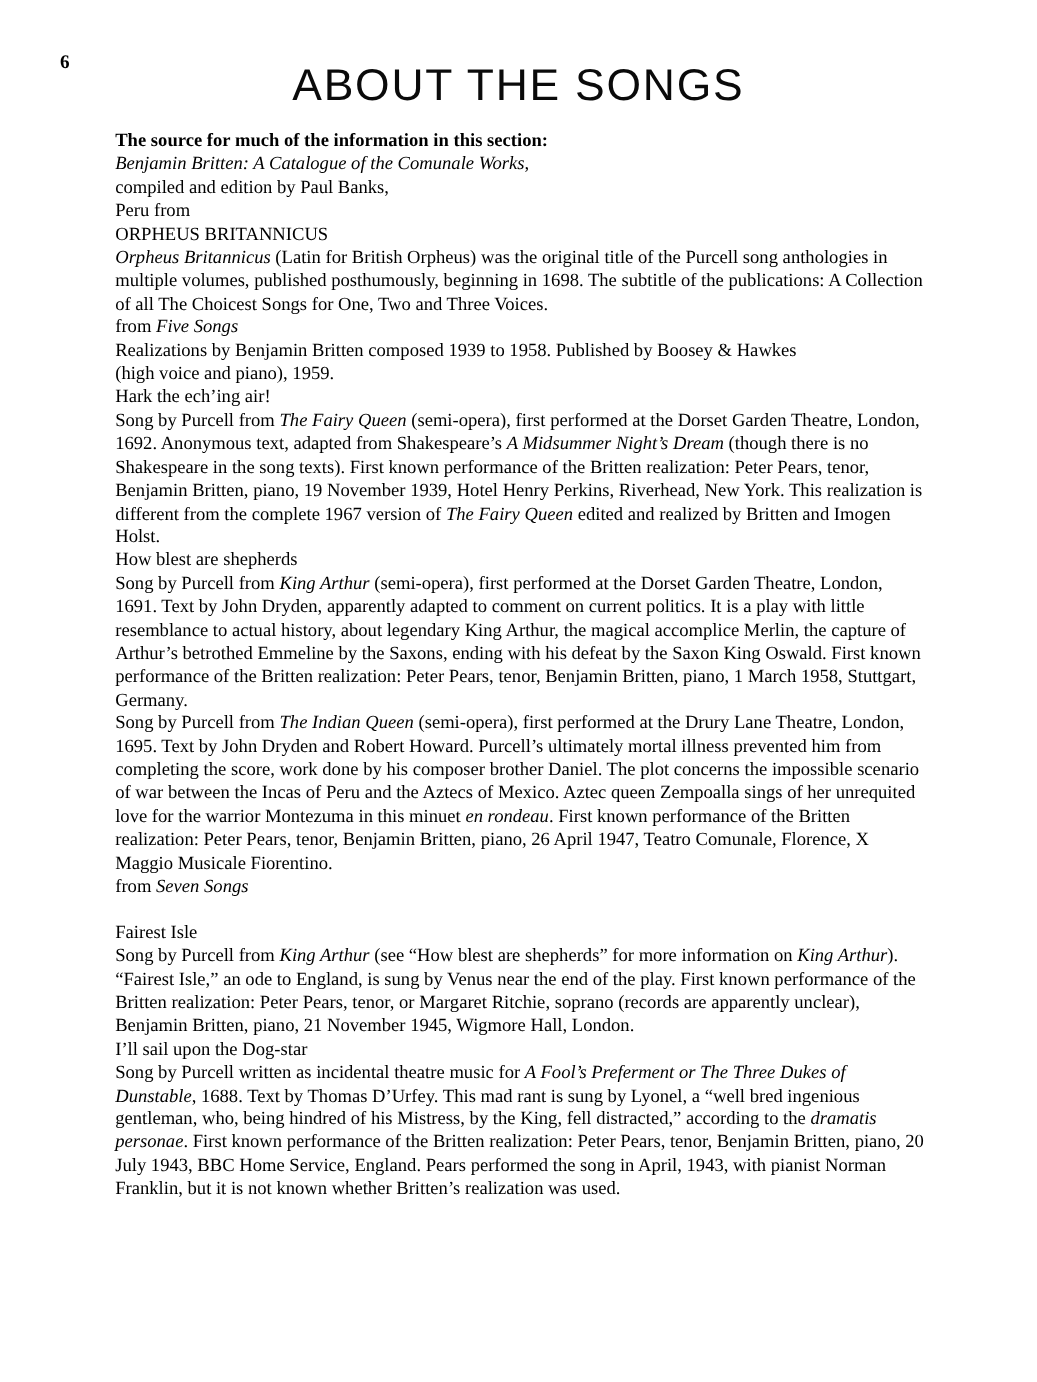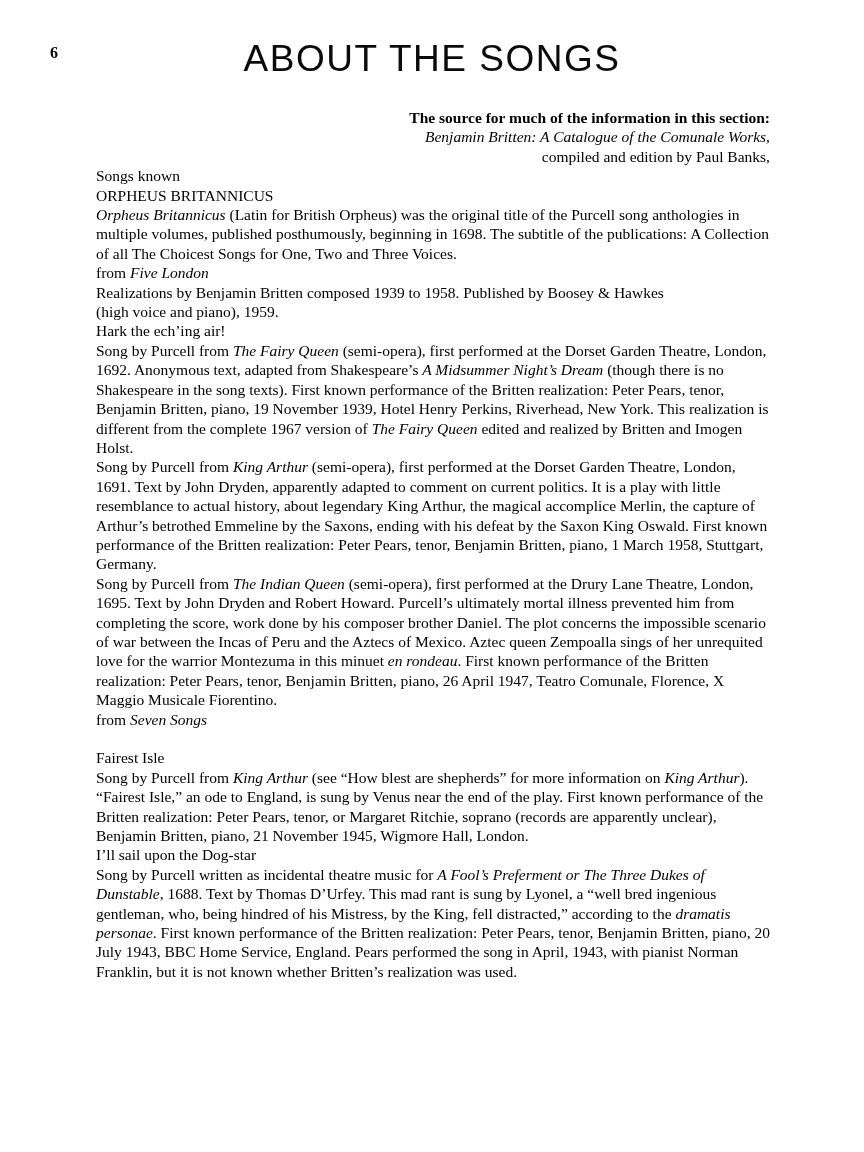--- a/index.html
+++ b/index.html
@@ -17,21 +17,21 @@
   }
   .page-number {
     position: absolute;
     left: 50px;
     top: 44px;
     font-size: 16px;
     font-weight: bold;
     font-family: "Liberation Serif", serif;
   }
   h1.page-title {
-    margin: 0;
+    margin: 12px;
     padding-top: 40px;
     text-align: center;
     font-family: "Liberation Sans", sans-serif;
     font-weight: 500;
     font-size: 37px;
     line-height: 1.05;
     letter-spacing: 1.5px;
     color: #0a0a0a;
   }
   .content {
@@ -42,21 +42,21 @@
     font-size: 15.5px;
     line-height: 19.4px;
   }
   .content p, .content h2 {
     margin: 0;
     padding: 0;
     font-size: 15.5px;
     line-height: 19.4px;
     font-weight: normal;
   }
-  .source-note { margin-bottom: 0; text-align: right; }
+  .source-note { margin-bottom: 0; }
   .songs-from {
     font-weight: bold;
     margin-top: 31px;
   }
   .anthology-title {
     font-weight: bold;
     font-size: 17.5px;
     line-height: 21px;
     margin-bottom: 6px;
   }
@@ -70,27 +70,28 @@
 </style>
 </head>
 <body>
 
 <div class="page-number">6</div>
 
 <h1 class="page-title">ABOUT THE SONGS</h1>
 
 <div class="content">
     <p class="source-note"><span class="bd">The source for much of the information in this section:</span><br><span class="it">Benjamin Britten: A Catalogue of the Comunale Works,</span><br><span>compiled and edition by Paul Banks,</span><br></p>
-    <h2 class="songs-from"><span>Songs known</span></h2>
+    <h2 class="songs-from"><span>Peru from</span></h2>
     <h2 class="anthology-title"><span>ORPHEUS BRITANNICUS</span></h2>
     <p class="paragraph"><span class="it">Orpheus Britannicus</span><span> (Latin for British Orpheus) was the original title of the Purcell song anthologies in multiple volumes, published posthumously, beginning in 1698. The subtitle of the publications: A Collection of all The Choicest Songs for One, Two and Three Voices.</span></p>
-    <h2 class="song-heading"><span>from </span><span class="it">Five London</span></h2>
+    <h2 class="song-heading"><span>from </span><span class="it">Five Songs</span></h2>
     <p class="paragraph"><span>Realizations by Benjamin Britten composed 1939 to 1958. Published by Boosey &amp; Hawkes</span><br><span>(high voice and piano), 1959.</span></p>
     <h2 class="song-heading"><span>Hark the ech’ing air!</span></h2>
     <p class="paragraph"><span>Song by Purcell from </span><span class="it">The Fairy Queen</span><span> (semi-opera), first performed at the Dorset Garden Theatre, London, 1692. Anonymous text, adapted from Shakespeare’s </span><span class="it">A Midsummer Night’s Dream</span><span> (though there is no Shakespeare in the song texts). First known performance of the Britten realization: Peter Pears, tenor, Benjamin Britten, piano, 19 November 1939, Hotel Henry Perkins, Riverhead, New York. This realization is different from the complete 1967 version of </span><span class="it">The Fairy Queen</span><span> edited and realized by Britten and Imogen Holst.</span></p>
+    <h2 class="song-heading"><span>How blest are shepherds</span></h2>
     <p class="paragraph"><span>Song by Purcell from </span><span class="it">King Arthur</span><span> (semi-opera), first performed at the Dorset Garden Theatre, London, 1691. Text by John Dryden, apparently adapted to comment on current politics. It is a play with little resemblance to actual history, about legendary King Arthur, the magical accomplice Merlin, the capture of Arthur’s betrothed Emmeline by the Saxons, ending with his defeat by the Saxon King Oswald. First known performance of the Britten realization: Peter Pears, tenor, Benjamin Britten, piano, 1 March 1958, Stuttgart, Germany.</span></p>
     <p class="paragraph"><span>Song by Purcell from </span><span class="it">The Indian Queen</span><span> (semi-opera), first performed at the Drury Lane Theatre, London, 1695. Text by John Dryden and Robert Howard. Purcell’s ultimately mortal illness prevented him from completing the score, work done by his composer brother Daniel. The plot concerns the impossible scenario of war between the Incas of Peru and the Aztecs of Mexico. Aztec queen Zempoalla sings of her unrequited love for the warrior Montezuma in this minuet </span><span class="it">en rondeau</span><span>. First known performance of the Britten realization: Peter Pears, tenor, Benjamin Britten, piano, 26 April 1947, Teatro Comunale, Florence, X Maggio Musicale Fiorentino.</span></p>
     <h2 class="song-heading"><span>from </span><span class="it">Seven Songs</span></h2>
     <p class="paragraph"><br></p>
     <h2 class="song-heading"><span>Fairest Isle</span></h2>
     <p class="paragraph"><span>Song by Purcell from </span><span class="it">King Arthur</span><span> (see “How blest are shepherds” for more information on </span><span class="it">King Arthur</span><span>). “Fairest Isle,” an ode to England, is sung by Venus near the end of the play. First known performance of the Britten realization: Peter Pears, tenor, or Margaret Ritchie, soprano (records are apparently unclear), Benjamin Britten, piano, 21 November 1945, Wigmore Hall, London.</span></p>
     <h2 class="song-heading"><span>I’ll sail upon the Dog-star</span></h2>
     <p class="paragraph"><span>Song by Purcell written as incidental theatre music for </span><span class="it">A Fool’s Preferment or The Three Dukes of Dunstable</span><span>, 1688. Text by Thomas D’Urfey. This mad rant is sung by Lyonel, a “well bred ingenious gentleman, who, being hindred of his Mistress, by the King, fell distracted,” according to the </span><span class="it">dramatis personae</span><span>. First known performance of the Britten realization: Peter Pears, tenor, Benjamin Britten, piano, 20 July 1943, BBC Home Service, England. Pears performed the song in April, 1943, with pianist Norman Franklin, but it is not known whether Britten’s realization was used.</span></p>
   </div>
 

